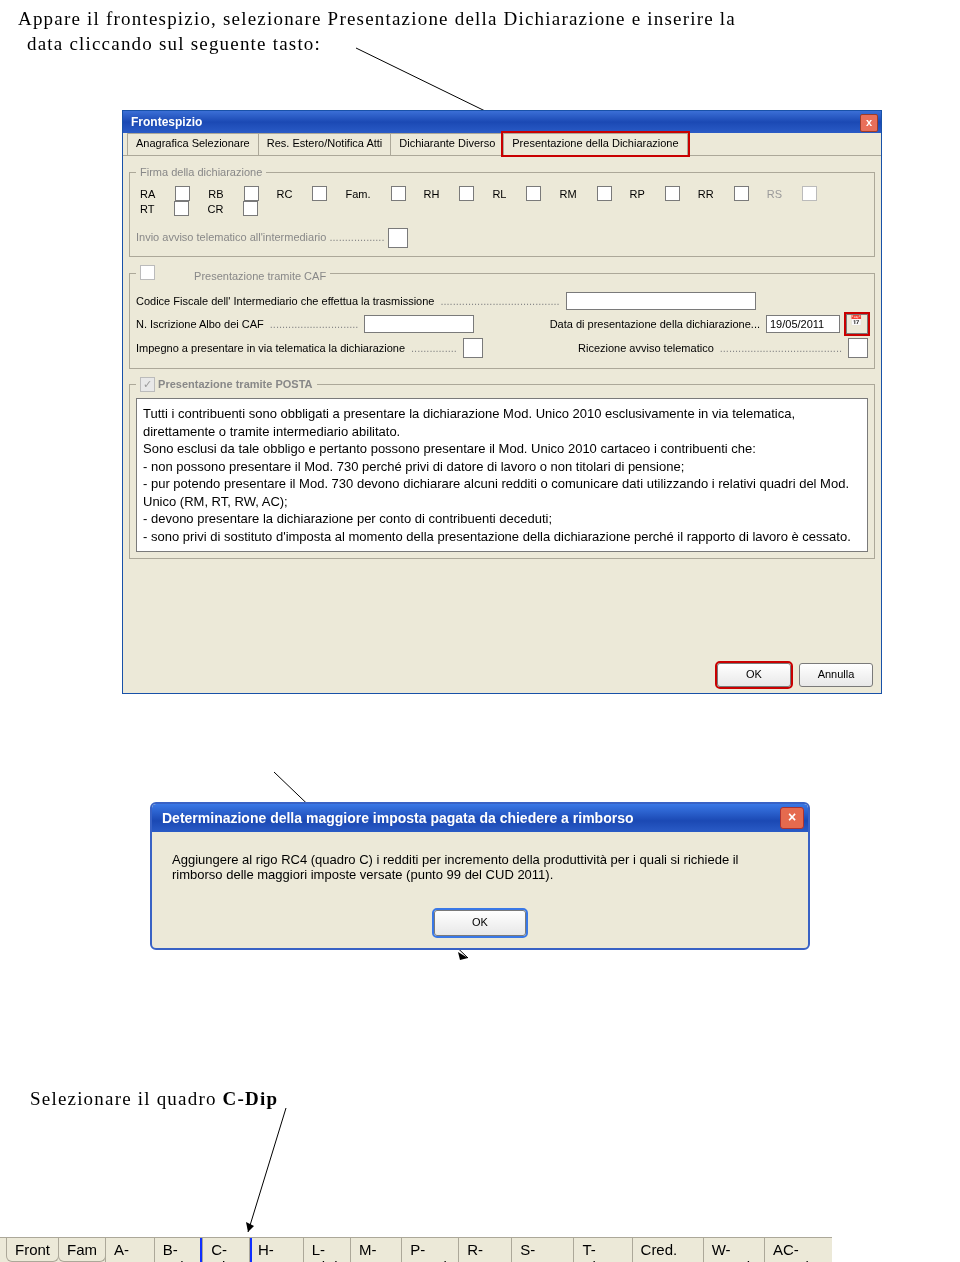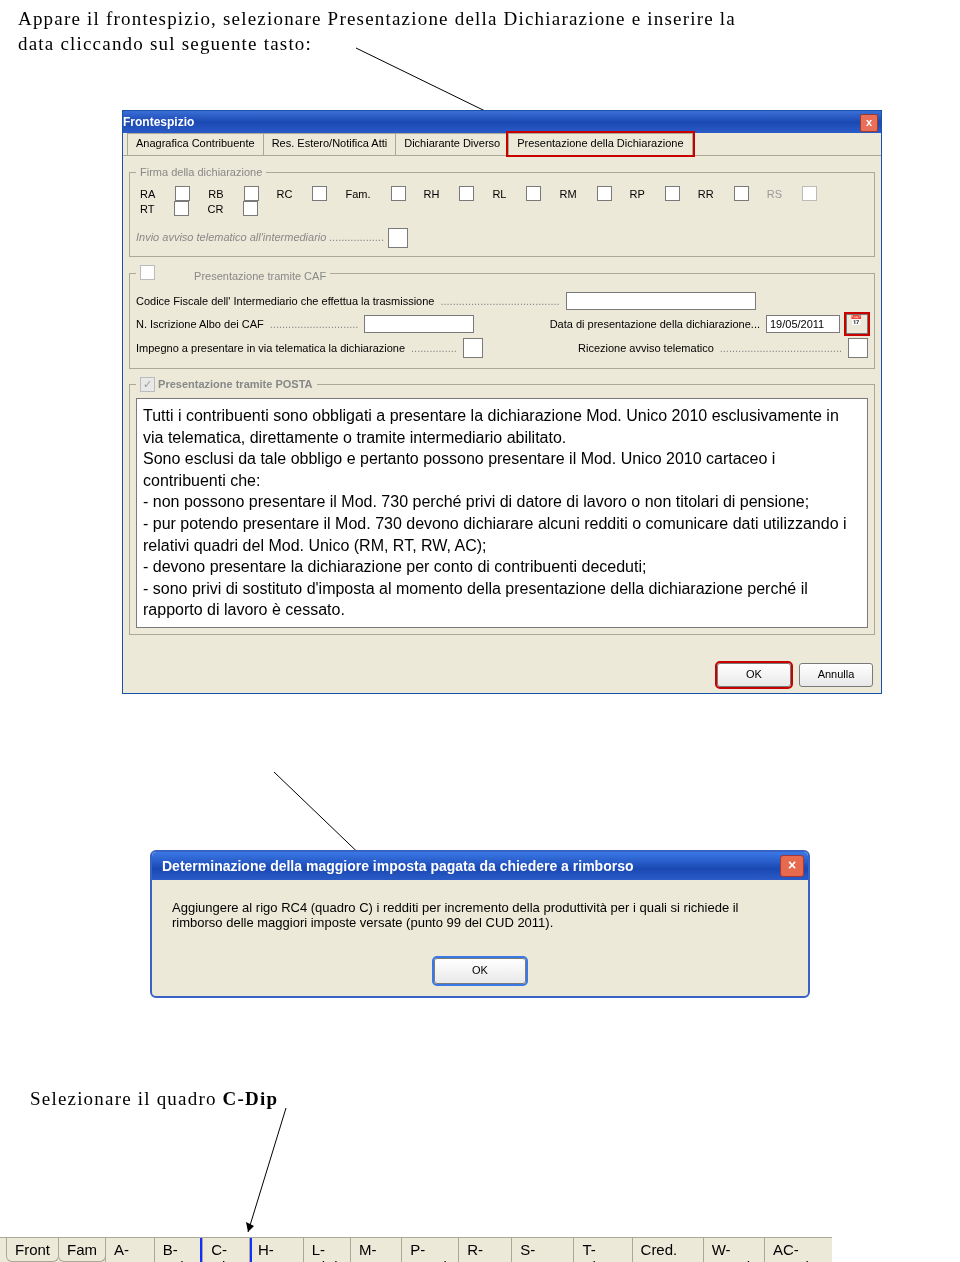--- a/index.html
+++ b/index.html
@@ -15,42 +15,42 @@
     position: relative;
     width: 832px;
     height: 1262px;
   }
   .instr {
     font-family: "Times New Roman", serif;
     font-size: 19px;
     letter-spacing: 1.2px;
   }
   .instr1 { position: absolute; left: 18px; top: 8px; width: 910px; }
-  .instr2 { position: absolute; left: 18px; top: 33px; width: 910px; }
+  .instr2 { position: absolute; left: 27px; top: 33px; width: 910px; }
   .instr3 { position: absolute; left: 18px; top: 750px; width: 910px; }
   .instr4 { position: absolute; left: 30px; top: 1088px; width: 910px; }
 
   
   .arrow-svg { position:absolute; pointer-events:none; }
 
   
   .win1 {
     position:absolute; left:122px; top:110px; width:760px; height:584px;
     background:#ece9d8;
     border:1px solid #1851a8;
     box-sizing:border-box;
   }
   .titlebar1 {
     height:22px;
     background: linear-gradient(to bottom, #3b6fd6 0%, #1b49b4 50%, #2a5bc6 100%);
     color:#fff;
     font-size:12px;
     font-weight:bold;
     font-family: Tahoma, sans-serif;
-    padding-left:0;
+    padding-left:8px;
     line-height:22px;
     position:relative;
   }
   .closebtn1 {
     position:absolute; right:3px; top:3px; width:16px; height:16px;
     background:#e96f5a;
     border:1px solid #9b3c2a;
     color:#fff; font-size:11px; font-weight:bold;
     text-align:center; line-height:14px;
     border-radius:2px;
@@ -94,21 +94,21 @@
     display:flex; flex-wrap:wrap; gap:0 18px; padding:2px 4px;
   }
   .chk { display:flex; align-items:center; gap:20px; color:#000;text-align:center; }
   .chk .box {
     width:13px;height:13px;border:1px solid #7a7a7a; background:#fff;
   }
   .chk.disabled { color:#9a9a9a; }
   .chk.disabled .box { border-color:#bbb; }
   .row2 { display:flex; gap:18px; justify-content:center; }
 
-  .line-lbl { color:#888; font-size:11px;font-style:italic; }
+  .line-lbl { color:#888; font-size:11px; }
   .combo {
     display:inline-block; width:18px;height:18px; border:1px solid #7a7a7a; background:#fff; vertical-align:middle;
   }
 
   .caf-group {
     position:relative;
   }
   .caf-row { display:flex; align-items:center; margin:4px 0; gap:6px; color:#000;}
   .caf-row .lbl { white-space:nowrap; }
   .txt {
@@ -119,21 +119,21 @@
   }
   .datebtn.highlight {
     outline:2px solid #c90000;
   }
 
   .posta-box {
     border:1px solid #7a7a7a;
     background:#fff;
     padding:6px;
     color:#000;
-    font-size:16px;
+    font-size:13px;
     line-height:1.35;
   }
 
   .status-bar {
     position:absolute; left:6px; right:6px; bottom:34px;
     height:36px; border:1px solid #aca899; background:#fff; font-size:11px;
     padding:3px 6px; box-sizing:border-box; color:#000;
   }
   .status-scroll {
     position:absolute; right:0; top:0; bottom:0; width:16px;
@@ -156,21 +156,21 @@
   .btn.highlight {
     outline:2px solid #c90000;
   }
   .btnrow {
     position:absolute; right:8px; bottom:6px;
     display:flex; gap:8px;
   }
 
   
   .dlg {
-    position:absolute; left:150px; top:850px; width:660px;
+    position:absolute; left:150px; top:802px; width:660px;
     border:2px solid #3962c5;
     background:#ece9d8;
     box-sizing:border-box;
     border-radius:6px;
     overflow:hidden;
   }
   .dlg .titlebar {
     height:28px;
     background: linear-gradient(to bottom,#3a78e6 0%,#1b49b4 60%,#2a5bc6 100%);
     color:#fff; font-weight:bold; font-size:14px; font-family:Tahoma,sans-serif;
@@ -235,21 +235,21 @@
     <polygon points="860,294 852,286 852,294" fill="#000"></polygon>
   </svg>
 
   <div class="win1">
     <div class="titlebar1">
       <span>Frontespizio</span>
       <div class="closebtn1">x</div>
     </div>
 
     <div class="tabs-row">
-      <div class="tab">Anagrafica Contribuente</div>
+      <div class="tab">Anagrafica Selezionare</div>
       <div class="tab">Res. Estero/Notifica Atti</div>
       <div class="tab">Dichiarante Diverso</div>
       <div class="tab highlight">Presentazione della Dichiarazione</div>
     </div>
 
     <div class="panel-body">
 
       <fieldset>
         <legend>Firma della dichiarazione</legend>
         <div class="checks-row">

